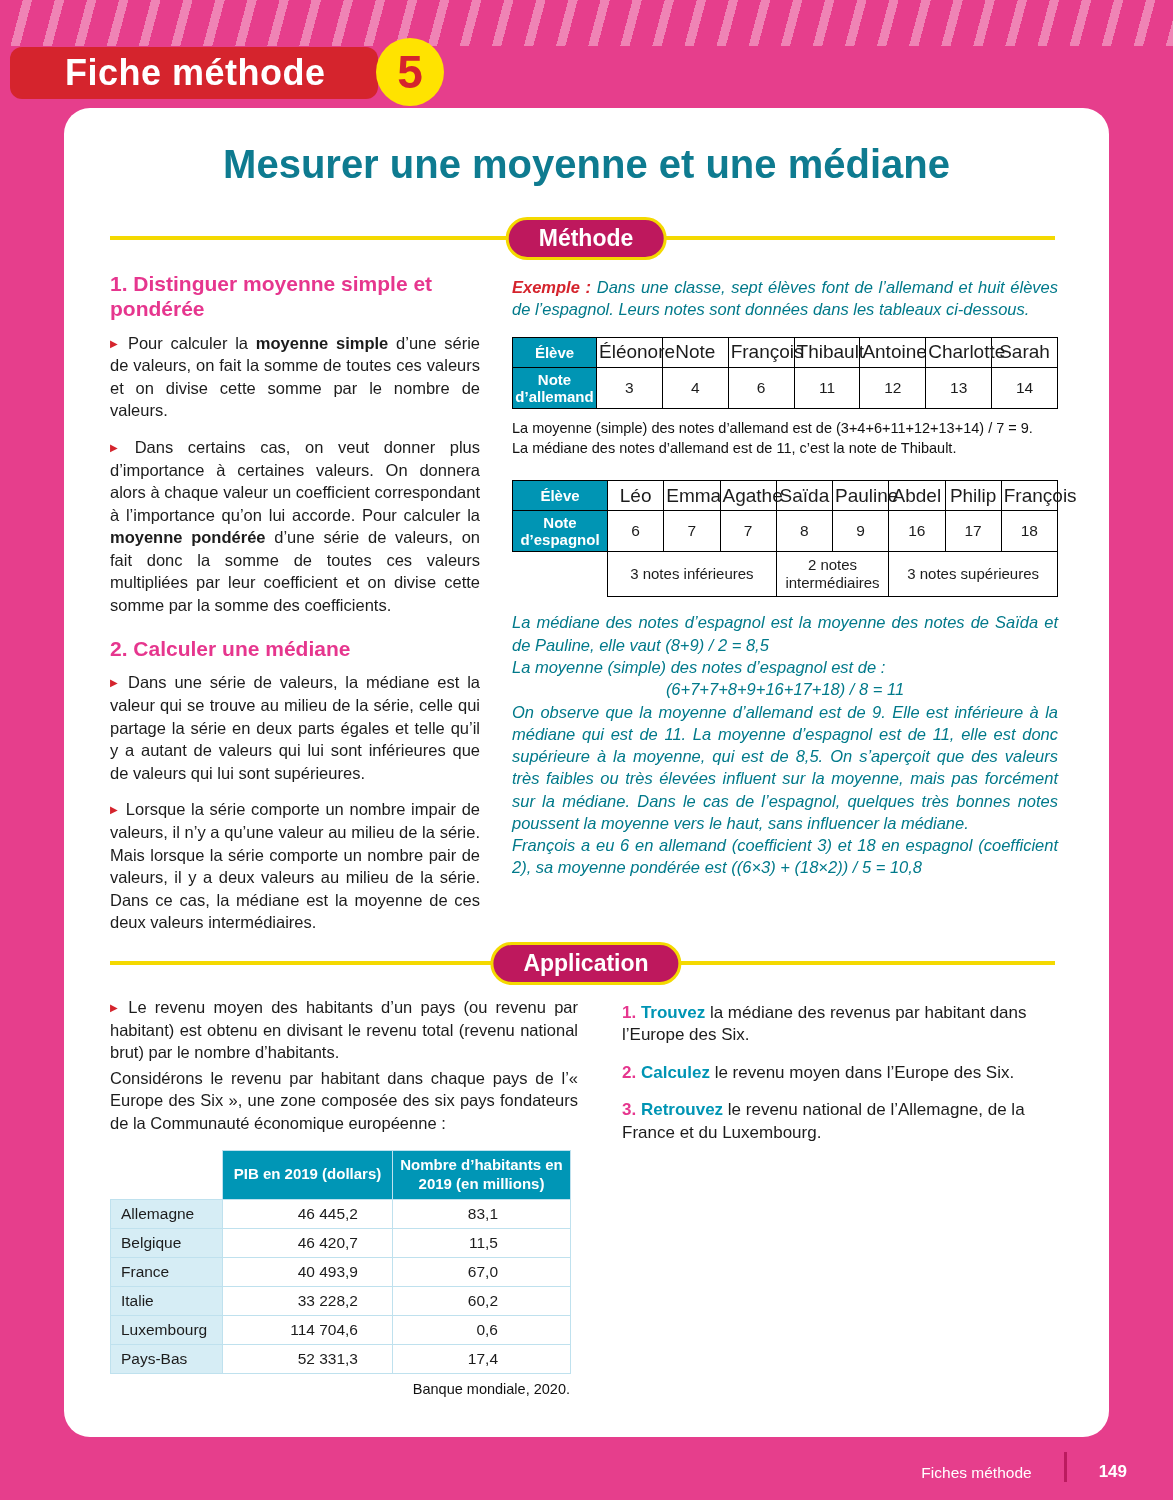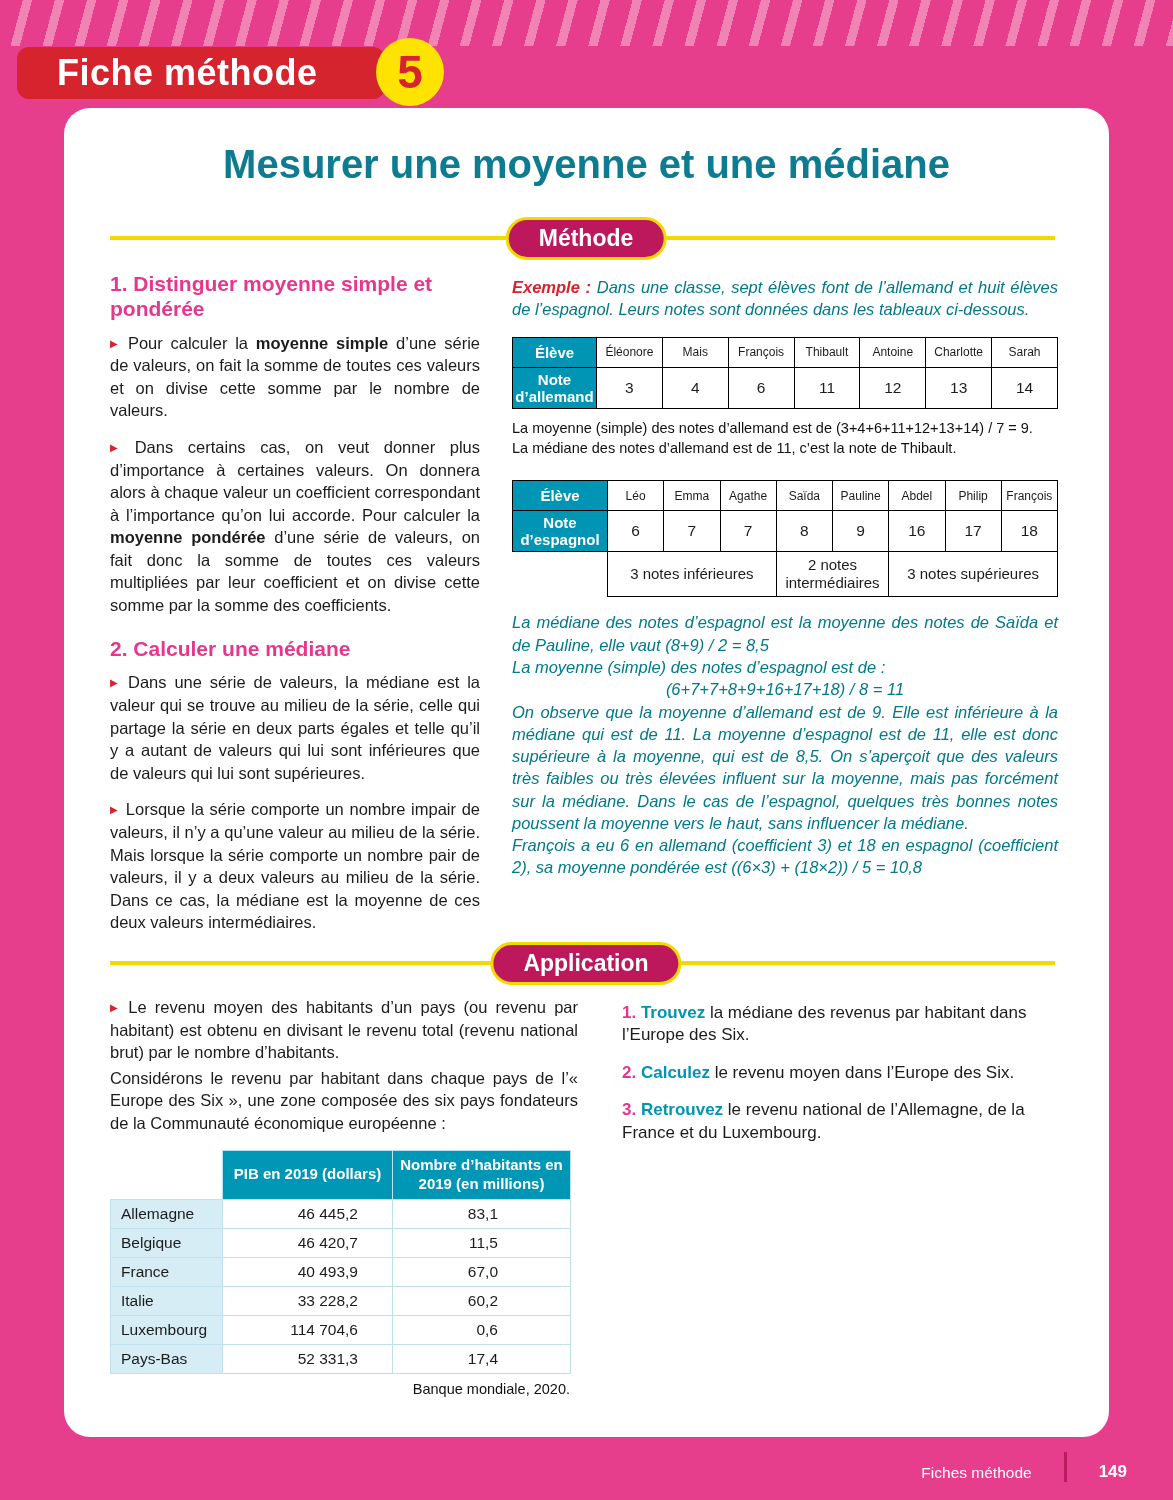--- a/index.html
+++ b/index.html
@@ -14,23 +14,23 @@
     position:absolute;top:0;left:0;width:1173px;height:46px;
     background:repeating-linear-gradient(105deg,#e63e8c 0 22px,#ef84b5 22px 31px);
   }
   
   .card{
     position:absolute;left:64px;top:108px;width:1045px;height:1329px;
     background:#ffffff;border-radius:26px;
   }
   
   .banner{
-    position:absolute;left:17px;top:47px;height:52px;width:368px;
+    position:absolute;left:10px;top:47px;height:52px;width:368px;
     background:#d5242d;border-radius:12px;
-    display:flex;align-items:center;padding-left:40px;box-sizing:border-box;
+    display:flex;align-items:center;padding-left:55px;box-sizing:border-box;
     color:#fff;font-weight:bold;font-size:36px;z-index:5;letter-spacing:.5px;
   }
   .banner-num{
     position:absolute;left:376px;top:38px;width:68px;height:68px;border-radius:50%;
     background:#ffe300;color:#d5242d;font-size:46px;font-weight:bold;
     display:flex;align-items:center;justify-content:center;z-index:6;
   }
   .page-title{
     position:absolute;left:64px;top:142px;width:1045px;text-align:center;
     color:#0e7b90;font-size:40px;font-weight:bold;z-index:4;
@@ -63,21 +63,21 @@
   .exemple-line{font-size:16.5px;line-height:1.36;text-align:justify;}
   .exemple-label{color:#d5242d;font-weight:bold;font-style:italic;}
   .exemple-text{color:#00798a;font-style:italic;}
 
   
   table.ntable{border-collapse:collapse;table-layout:fixed;width:100%;}
   table.t-allemand{margin-top:16px;}
   table.t-espagnol{margin-top:22px;}
   .ntable th,.ntable td{border:1px solid #000;text-align:center;padding:2px;}
   .ntable .hcell{background:#0095b4;color:#fff;font-weight:bold;font-size:15px;line-height:1.15;}
-  .ntable .r-names td{height:25px;font-size:12px;}
+  .ntable .r-names td{height:25px;font-size:19px;}
   .ntable .r-notes td{height:36px;font-size:15.5px;}
   .ntable .r-groups td{height:40px;font-size:15px;line-height:1.2;}
   .ntable .gempty{border:none;background:transparent;}
 
   .small-note{font-size:14.5px;line-height:1.4;margin-top:9px;color:#111;}
   .teal-block{margin-top:14px;color:#00798a;font-style:italic;font-size:16.5px;line-height:1.35;text-align:justify;}
   .teal-block p{margin:0;}
   .teal-block p.center{text-align:center;}
 
   .app-left p{margin:0 0 3px;font-size:16.5px;line-height:1.37;text-align:justify;}
@@ -141,21 +141,21 @@
 
   <table class="ntable t-allemand">
     <colgroup>
         <col style="width:84px">
         <col span="7">
       </colgroup>
     <tbody>
       <tr class="r-names">
         <th class="hcell">Élève</th>
         <td>Éléonore</td>
-        <td>Mais</td>
+        <td>Note</td>
         <td>François</td>
         <td>Thibault</td>
         <td>Antoine</td>
         <td>Charlotte</td>
         <td>Sarah</td>
       </tr>
       <tr class="r-notes">
         <th class="hcell">Note d’allemand</th>
         <td>3</td>
         <td>4</td>

